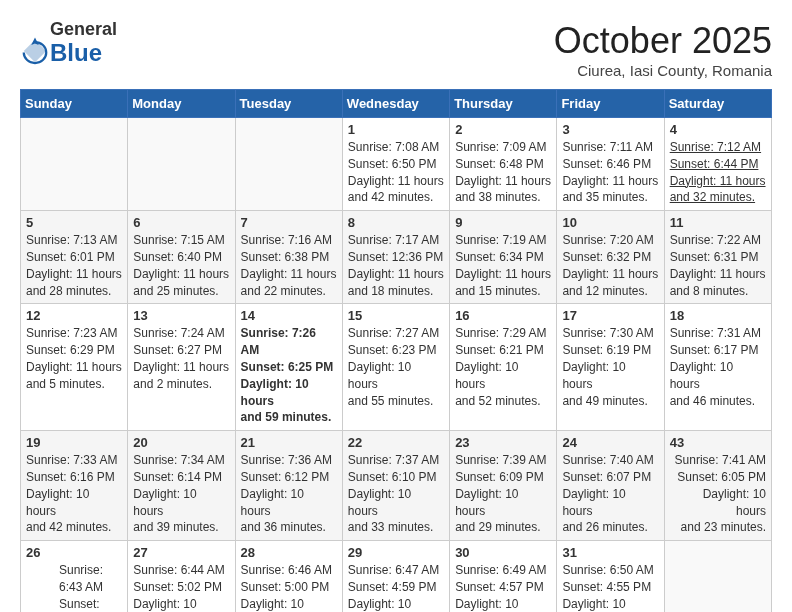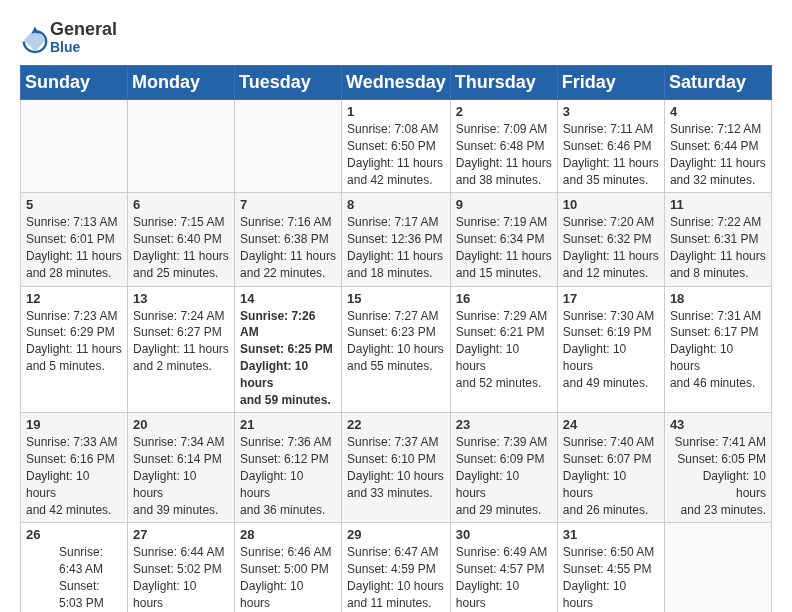--- a/index.html
+++ b/index.html
@@ -24,21 +24,21 @@
       display: flex;
       flex-direction: column;
       line-height: 1.1;
     }
     .logo-general {
       font-size: 18px;
       font-weight: bold;
       color: #333;
     }
     .logo-blue {
-      font-size: 14px;
+      font-size: 24px;
       font-weight: bold;
       color: #1a5fa8;
     }
     .logo-icon {
       width: 30px;
       height: 30px;
     }
     .title-section {
       text-align: right;
     }
@@ -52,21 +52,21 @@
       color: #444;
     }
     .calendar {
       width: 100%;
       border-collapse: collapse;
       border: 1px solid #ccc;
     }
     .calendar th {
       background-color: #2563a8;
       color: #fff;
-      font-size: 18px;
+      font-size: 13px;
       font-weight: bold;
       padding: 6px 4px;
       text-align: left;
       border: 1px solid #3a70b8;
     }
     .calendar td {
       vertical-align: top;
       border: 1px solid #ccc;
       padding: 4px 5px;
       width: 107px;
@@ -104,20 +104,24 @@
     <svg class="logo-icon" viewBox="0 0 40 40" xmlns="http://www.w3.org/2000/svg">
       <path d="M20 5 L35 20 L20 35 L5 20 Z" fill="#1a5fa8" opacity="0.3"></path>
       <path d="M20 8 C28 8 35 14 35 22 C35 30 28 36 20 36 C12 36 5 30 5 22" fill="none" stroke="#1a5fa8" stroke-width="3"></path>
       <path d="M20 2 L25 12 L20 10 L15 12 Z" fill="#1a5fa8"></path>
     </svg>
     <div class="logo-text">
       <span class="logo-general">General</span>
       <span class="logo-blue">Blue</span>
     </div>
   </div>
+  <div class="title-section">
+    <div class="month-title">October 2025</div>
+    <div class="subtitle">Ciurea, Iasi County, Romania</div>
+  </div>
 </div>
 
 <table class="calendar">
   <thead>
     <tr>
     <th>Sunday</th>
         <th>Monday</th>
         <th>Tuesday</th>
         <th>Wednesday</th>
         <th>Thursday</th>
@@ -146,21 +150,21 @@
         </td>
         <td>
           <span class="day-number">3</span>
           <div class="day-info" style="white-space: pre-line;">Sunrise: 7:11 AM
 Sunset: 6:46 PM
 Daylight: 11 hours
 and 35 minutes.</div>
         </td>
         <td>
           <span class="day-number">4</span>
-          <div class="day-info" style="white-space: pre-line;">Sunrise: 7:12 AM
+          <div class="day-info" style="white-space: pre-line; text-decoration: underline;">Sunrise: 7:12 AM
 Sunset: 6:44 PM
 Daylight: 11 hours
 and 32 minutes.</div>
         </td>
       </tr>
       <tr>
         <td>
           <span class="day-number">5</span>
           <div class="day-info" style="white-space: pre-line;">Sunrise: 7:13 AM
 Sunset: 6:01 PM

